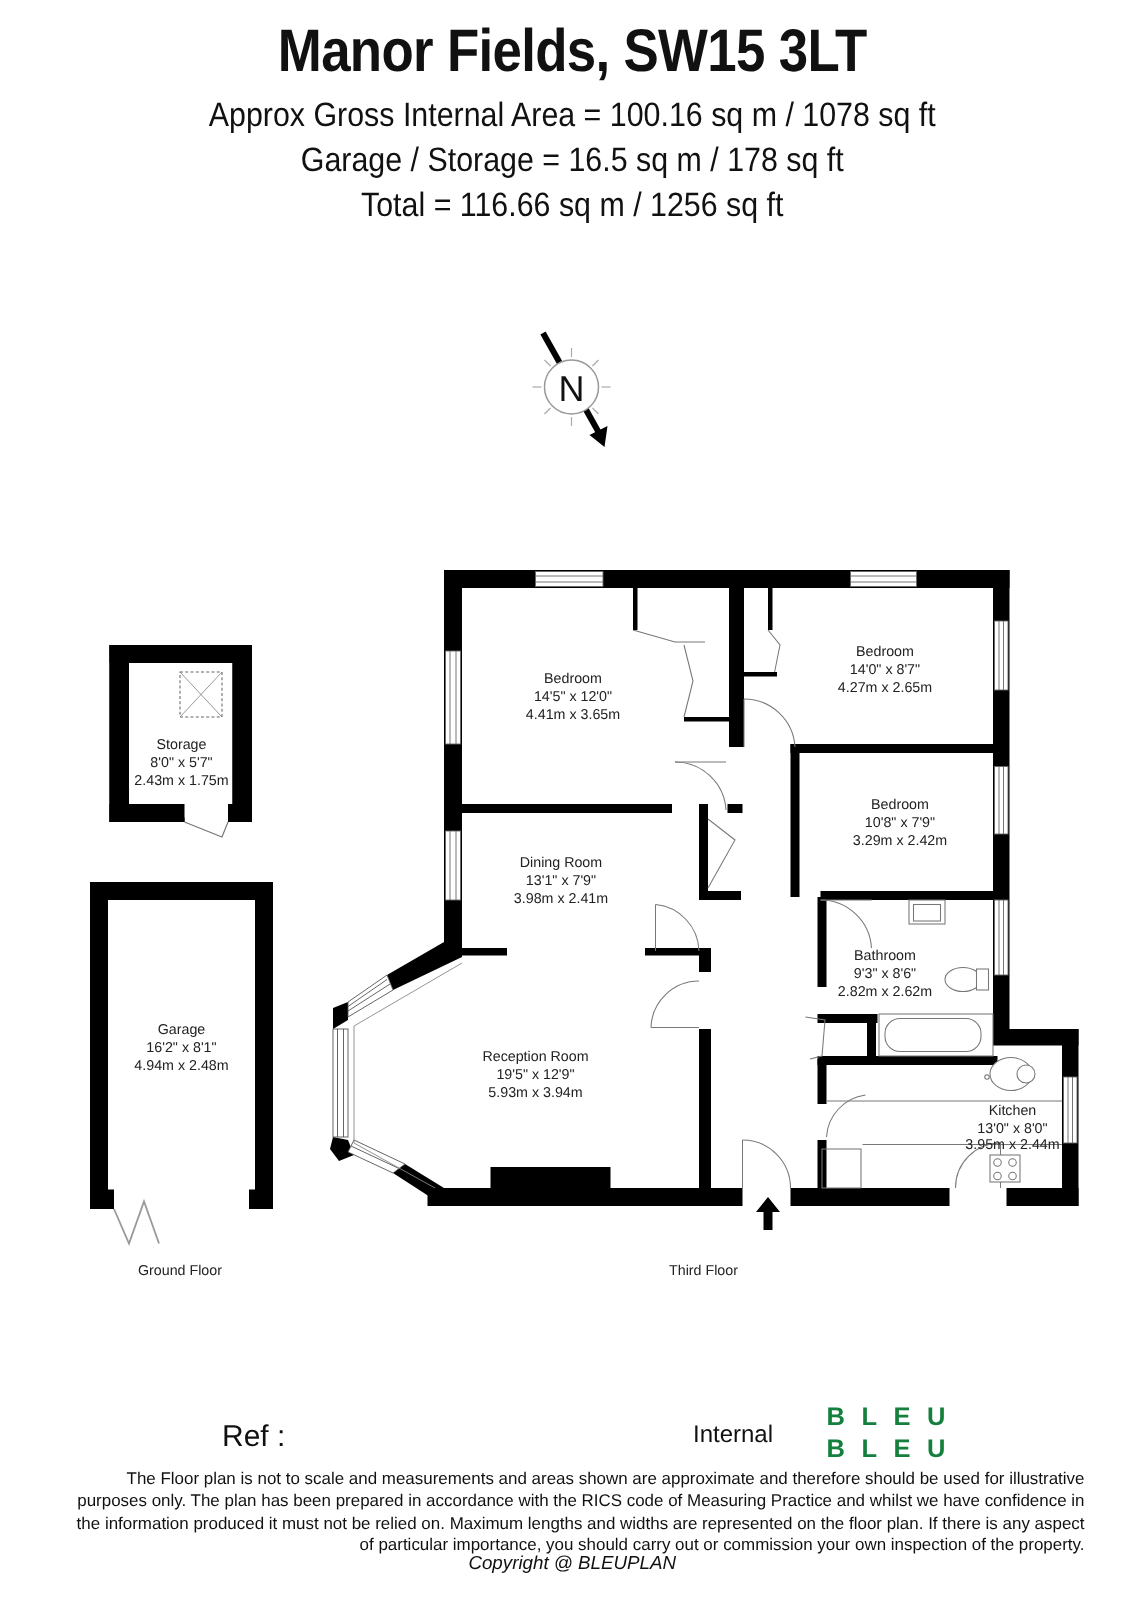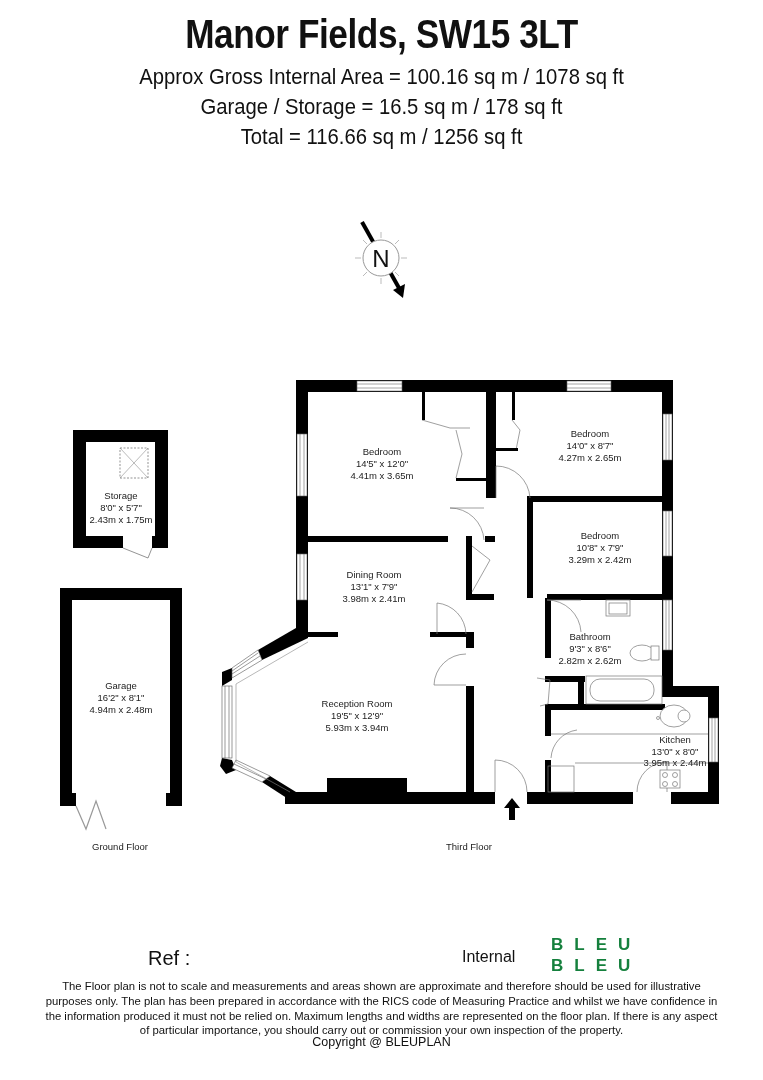--- a/index.html
+++ b/index.html
@@ -6,22 +6,22 @@
   body { width: 763px; height: 1080px; position: relative; overflow: hidden; font-family: "Liberation Sans", sans-serif; color: #111; }
   .title { position: absolute; top: 12px; left: 0; width: 763px; text-align: center; font-size: 40px; font-weight: bold; letter-spacing: -0.5px; transform: scaleX(0.88); transform-origin: center; }
   .sub { position: absolute; left: 0; width: 763px; text-align: center; font-size: 22.5px; transform: scaleX(0.9); transform-origin: center; }
   .sub1 { top: 64px; } .sub2 { top: 94px; } .sub3 { top: 124px; }
   svg.plan { position: absolute; top: 0; left: 0; }
   .room-label { font-family: "Liberation Sans", sans-serif; font-size: 9.5px; fill: #222; text-anchor: middle; }
   .floor-label { font-family: "Liberation Sans", sans-serif; font-size: 9.5px; fill: #222; text-anchor: middle; }
   .ref { position: absolute; left: 148px; top: 947px; font-size: 20px; }
   .copyright-label { position: absolute; left: 462px; top: 948px; font-size: 16px; }
   .logo { position: absolute; left: 551px; top: 934px; color: #15803d; font-weight: bold; font-size: 17px; letter-spacing: 11px; line-height: 21px; }
-  .disclaimer { position: absolute; top: 979px; left: 40px; width: 683px; text-align: center; font-size: 11.3px; line-height: 14.8px; }
-  .footer-copy { position: absolute; top: 1035px; left: 0; width: 763px; text-align: center; font-size: 12.5px; }
+  .disclaimer { position: absolute; top: 979px; left: 40px; width: 683px; text-align: right; font-size: 11.3px; line-height: 14.8px; }
+  .footer-copy { position: absolute; top: 1035px; left: 0; width: 763px; text-align: center; font-size: 12.5px; font-style: italic; }
 </style>
 </head>
 <body>
 
 <div class="title">Manor Fields, SW15 3LT</div>
 <div class="sub sub1">Approx Gross Internal Area = 100.16 sq m / 1078 sq ft</div>
 <div class="sub sub2">Garage / Storage = 16.5 sq m / 178 sq ft</div>
 <div class="sub sub3">Total = 116.66 sq m / 1256 sq ft</div>
 
 <svg class="plan" width="763" height="1080" viewBox="0 0 763 1080">

